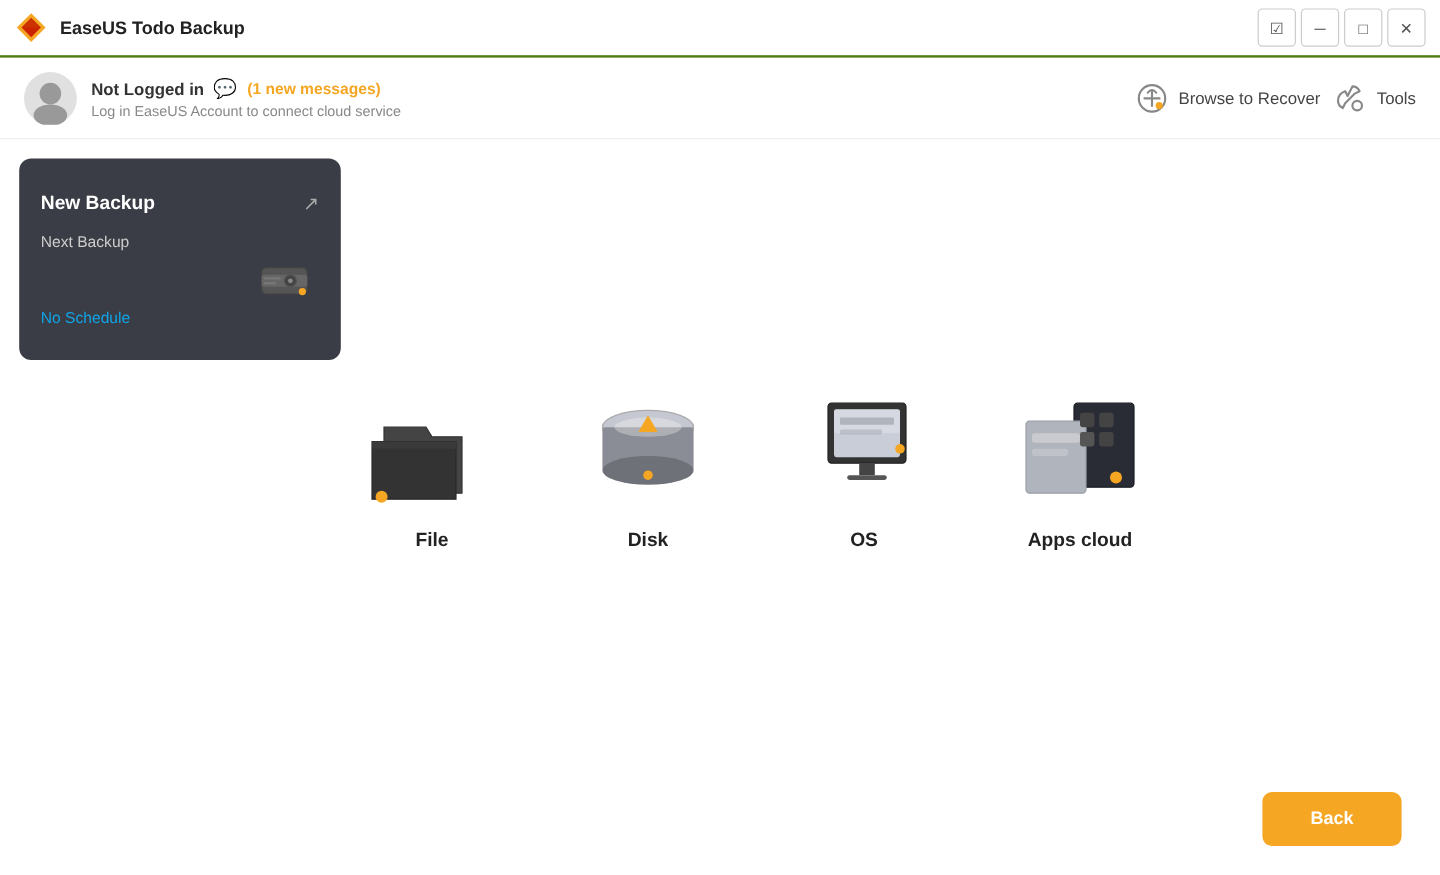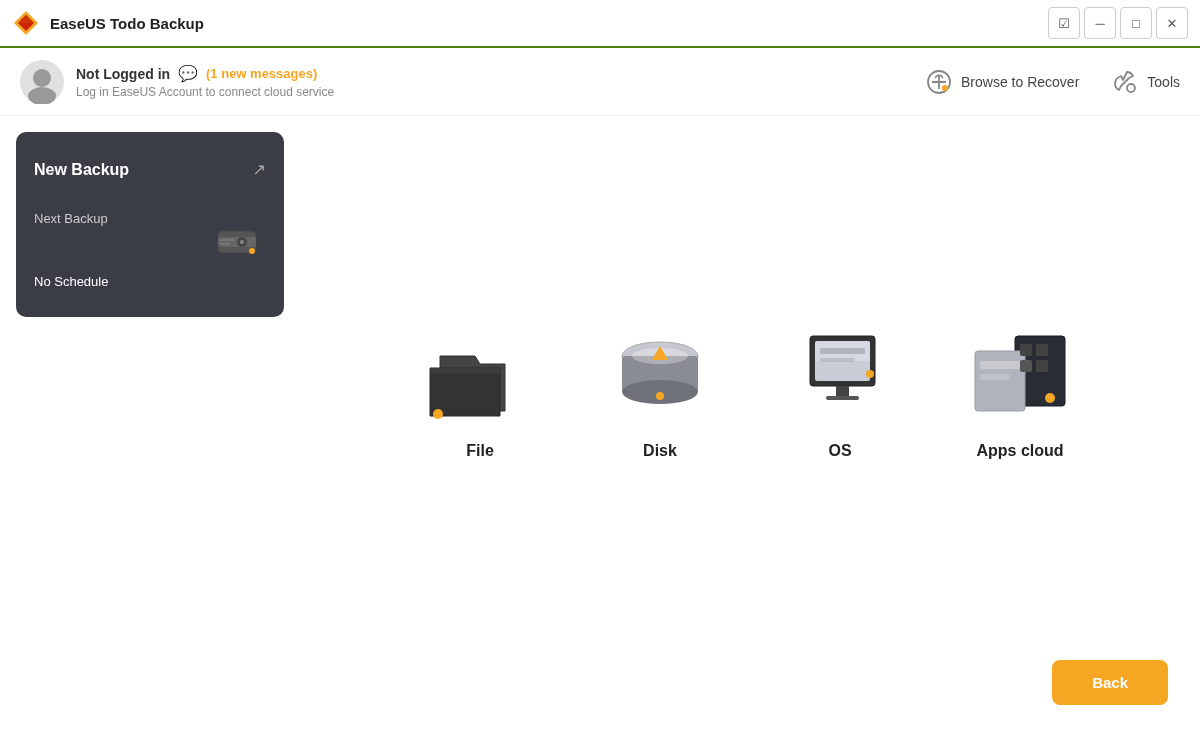--- a/index.html
+++ b/index.html
@@ -103,21 +103,21 @@
       color: #f5a623;
       font-weight: 600;
     }
     .user-desc {
       font-size: 12px;
       color: #888;
     }
     .header-actions {
       display: flex;
       align-items: flex-start;
-      gap: 32px;
+      gap: 11px;
     }
     .header-action-btn {
       display: flex;
       align-items: center;
       gap: 8px;
       cursor: pointer;
       font-size: 14px;
       color: #444;
     }
     .action-icon {
@@ -173,39 +173,38 @@
       justify-content: space-between;
     }
     .backup-schedule-info {
       display: flex;
       flex-direction: column;
       gap: 3px;
     }
     .backup-next-label {
       font-size: 13px;
       color: #ccc;
-      margin-top: 18px;
     }
     .backup-no-schedule {
       font-size: 13px;
-      color: #ffffff;
+      color: #0ea5e9;
       margin-top: 45px;
     }
     .backup-card-icon {
       width: 56px;
       height: 56px;
       position: relative;
     }
 
     
     .center-area {
       flex: 1;
       display: flex;
       flex-direction: column;
-      align-items: center;
+      align-items: flex-start;
       justify-content: center;
       padding-bottom: 60px;
     }
 
     .backup-types {
       display: flex;
       align-items: center;
       justify-content: center;
       gap: 60px;
     }

